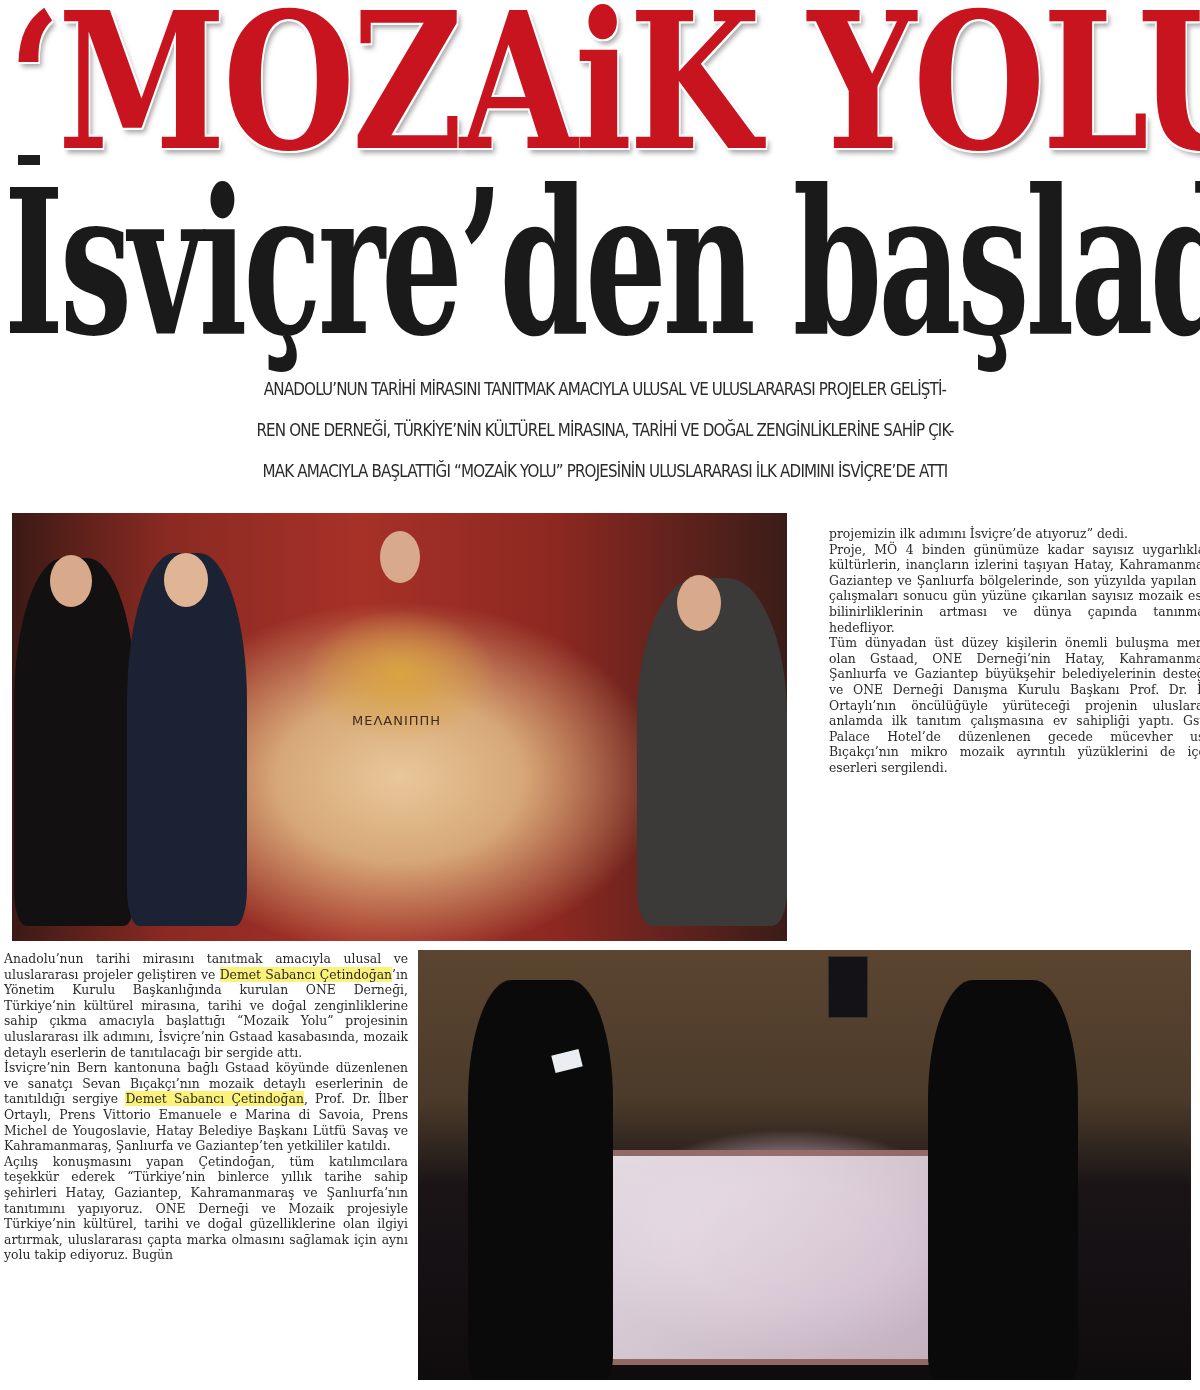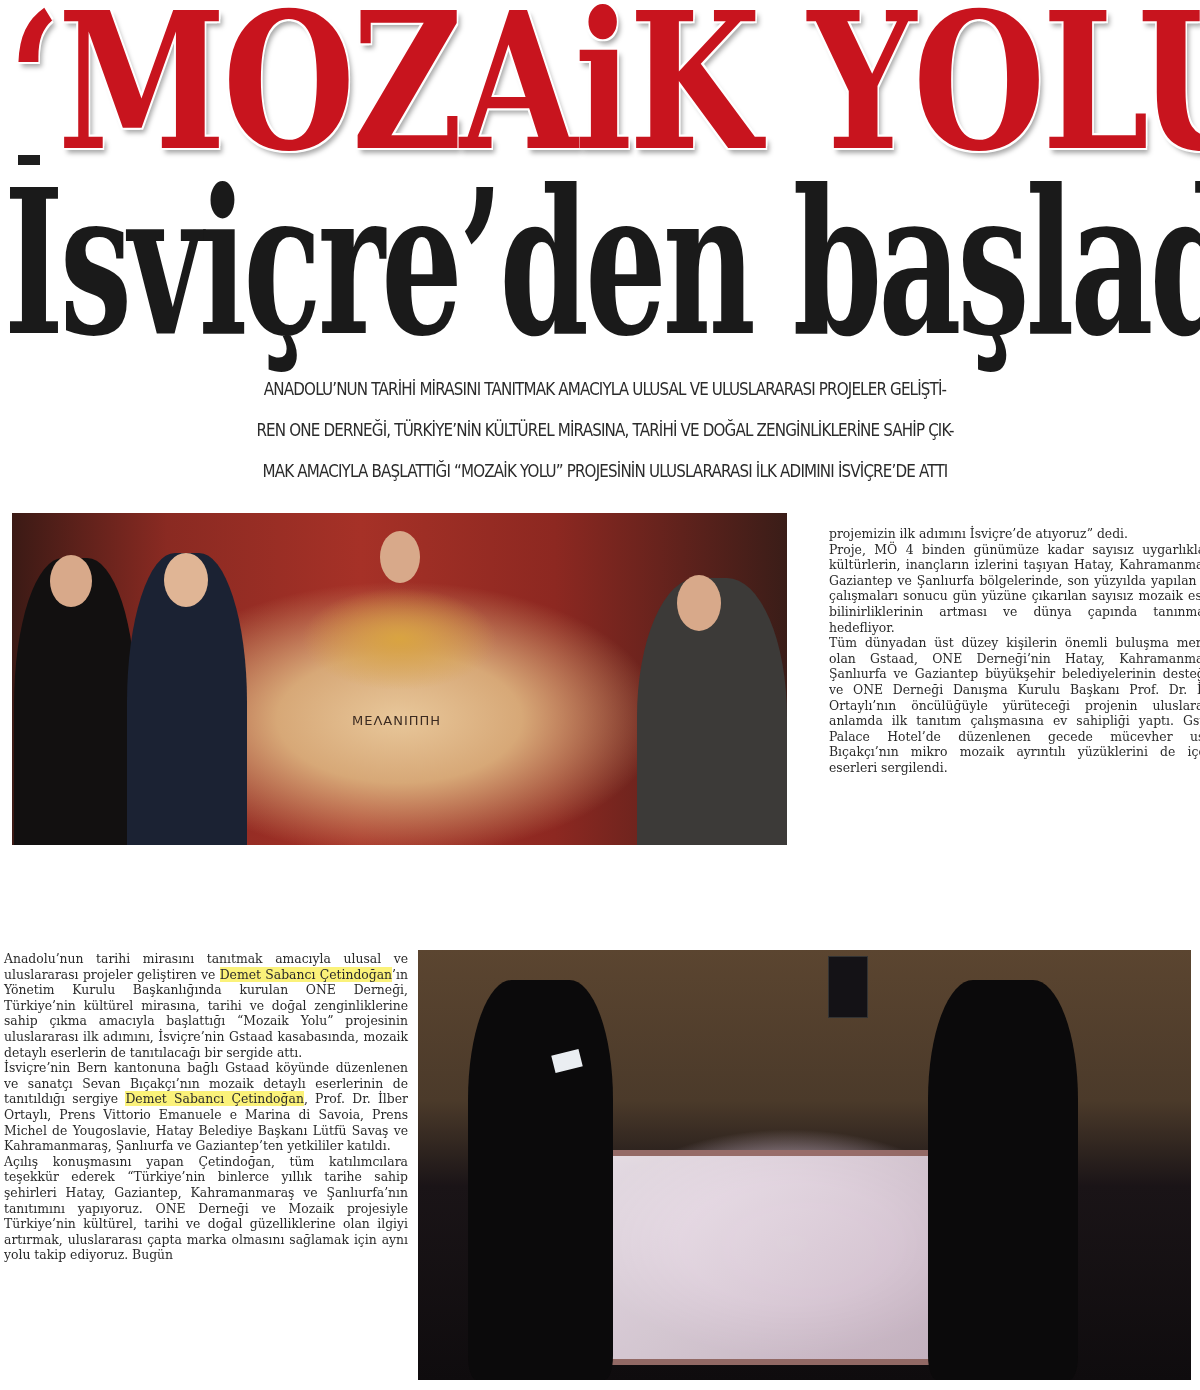--- a/index.html
+++ b/index.html
@@ -26,21 +26,21 @@
 
   .subhead {
     position: absolute; left: 20px; top: 368px; width: 1170px;
     font-family: "DejaVu Sans", sans-serif; font-weight: normal;
     font-size: 18px; line-height: 41px; color: #2b2b2b; text-align: center;
     letter-spacing: -1px;
   }
   .subhead .line { display: block; white-space: nowrap; transform: scaleX(0.84); transform-origin: center; }
 
   .photo { position: absolute; overflow: hidden; }
-  .photo1 { left: 12px; top: 513px; width: 775px; height: 332px;
+  .photo1 { left: 12px; top: 513px; width: 775px; height: 428px;
     background:
       radial-gradient(ellipse 18% 22% at 50% 38%, #d9a441 0%, rgba(217,164,65,0) 70%),
       radial-gradient(ellipse 45% 55% at 50% 62%, #e8c79a 0%, #d7a877 35%, rgba(199,130,90,0.0) 75%),
       linear-gradient(90deg, #3b1a15 0%, #8a2a22 20%, #a63127 45%, #8d2821 70%, #3a1d18 100%);
   }
   .p1-person { position: absolute; border-radius: 40% 40% 10% 10%; }
   .p1-a { left: 2px; top: 45px; width: 122px; height: 368px; background: #121010; }
   .p1-b { left: 115px; top: 40px; width: 120px; height: 373px; background: #1b2233; }
   .p1-d { left: 625px; top: 65px; width: 150px; height: 348px; background: #3c3a38; }
   .p1-face { position: absolute; border-radius: 50%; background: #d8a98a; }

